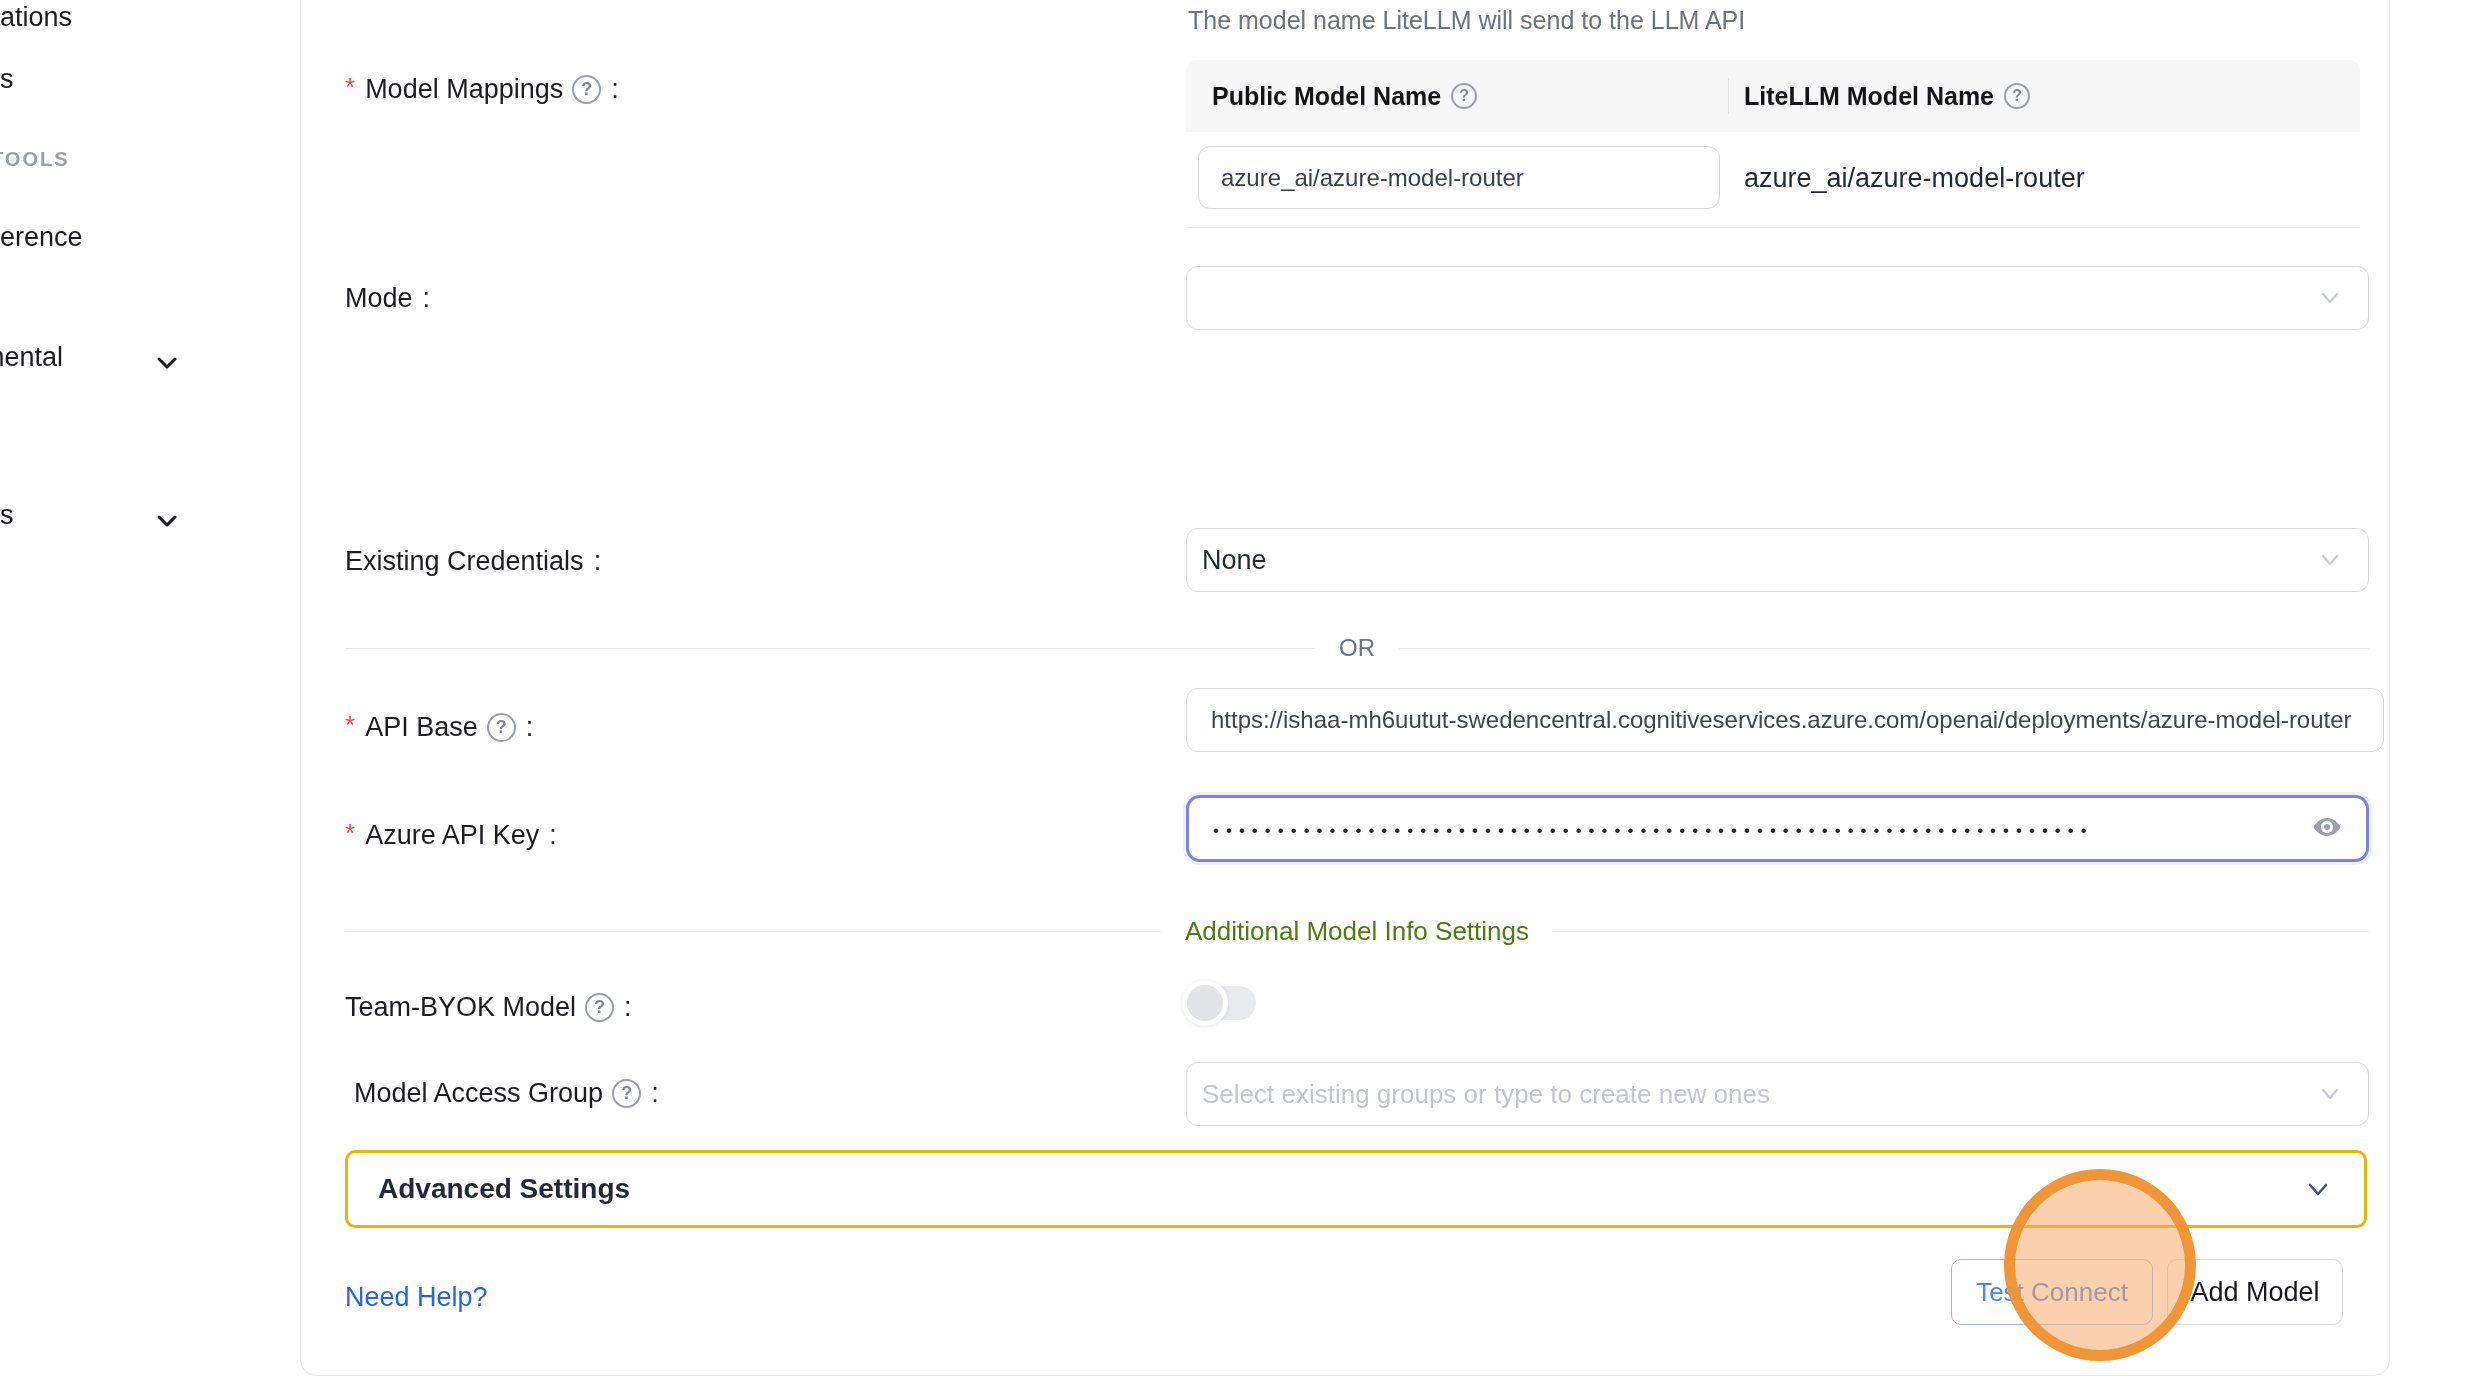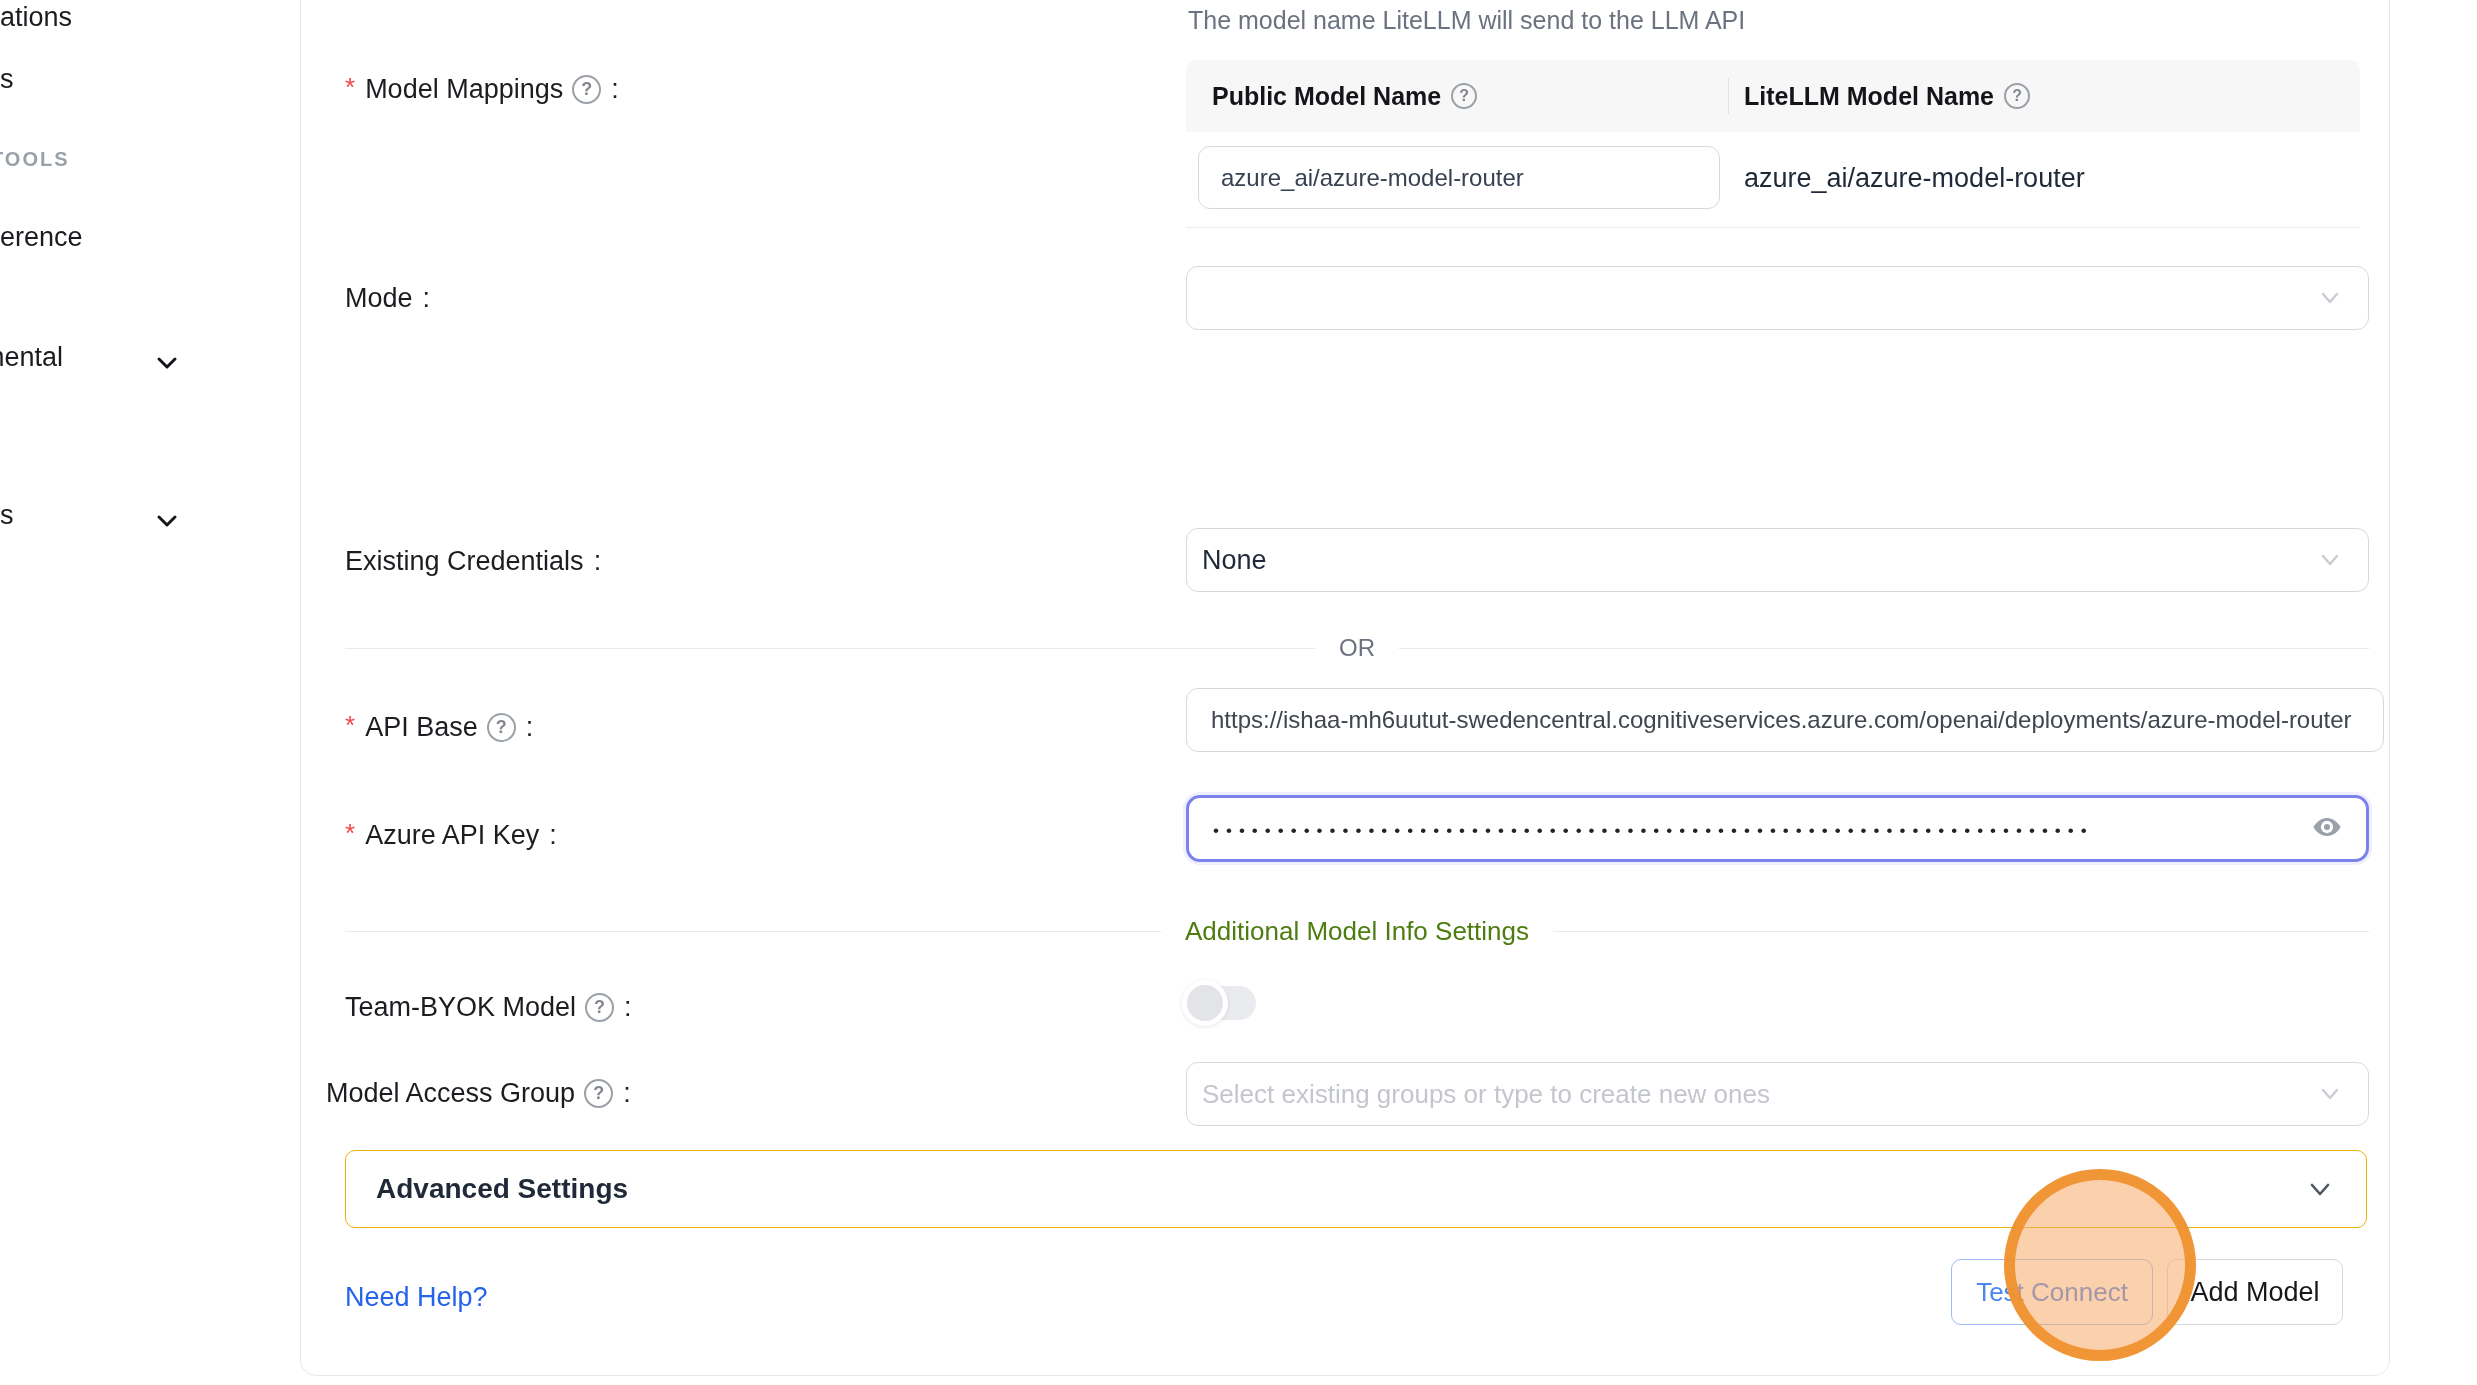--- a/index.html
+++ b/index.html
@@ -73,21 +73,21 @@
           width:990px; position:relative; top:2px; }
   .eye { position:absolute; right:20px; top:50%; transform:translateY(-50%); }
 
   
   .toggle { left:1186px; top:986px; width:70px; height:34px; position:absolute; }
   .toggle .track { position:absolute; left:4px; top:0; width:66px; height:34px; border-radius:17px; background:#eaebee; }
   .toggle .knob { position:absolute; left:-4px; top:-6px; width:46px; height:46px; border-radius:50%;
                   background:#e2e4e8; border:5px solid #fff; box-shadow:0 1px 4px rgba(0,0,0,0.10); }
 
   
-  .adv-panel { left:345px; top:1150px; width:2022px; height:78px; border:1px solid #eab308; border-radius:10px;
+  .adv-panel { left:345px; top:1150px; width:2022px; height:78px; border:3px solid #eab308; border-radius:10px;
                display:flex; align-items:center; padding:0 30px; background:#fff; }
   .adv-title { font-size:28px; font-weight:700; color:#1f2937; }
   .adv-panel .chev { margin-left:auto; }
 
   .need-help { left:345px; top:1282px; font-size:27px; }
 
   .btn { position:absolute; top:1259px; height:66px; border-radius:10px; background:#fff;
          display:flex; align-items:center; justify-content:center; cursor:pointer; }
   .btn-test { left:1951px; width:202px; border:1px solid #9dbcf7; color:#4b86f2; font-size:26px; }
   .btn-add  { left:2167px; width:176px; border:1px solid #d9d9d9; color:#17171c; font-size:27px; }
@@ -216,21 +216,21 @@
   <div class="abs field-label" style="left:345px; top:992px;">
     <span>Team-BYOK Model</span>
     <span class="q-icon">?</span>
     <span class="colon">:</span>
   </div>
   <div class="toggle">
     <span class="track"></span>
     <span class="knob"></span>
   </div>
 
-  <div class="abs field-label" style="left:326px; top:1078px;">
+  <div class="abs field-label" style="left:354px; top:1078px;">
     <span>Model Access Group</span>
     <span class="q-icon">?</span>
     <span class="colon">:</span>
   </div>
   <div class="abs select-box" style="top:1062px;">
     <span class="placeholder">Select existing groups or type to create new ones</span>
     <span class="chev">
       <svg class="chevline" width="28" height="28" viewBox="0 0 28 28">
           <path d="M7 10l7 8 7-8" fill="none" stroke="#c9ccd3" stroke-width="2.4" stroke-linecap="round" stroke-linejoin="round"></path>
         </svg>

